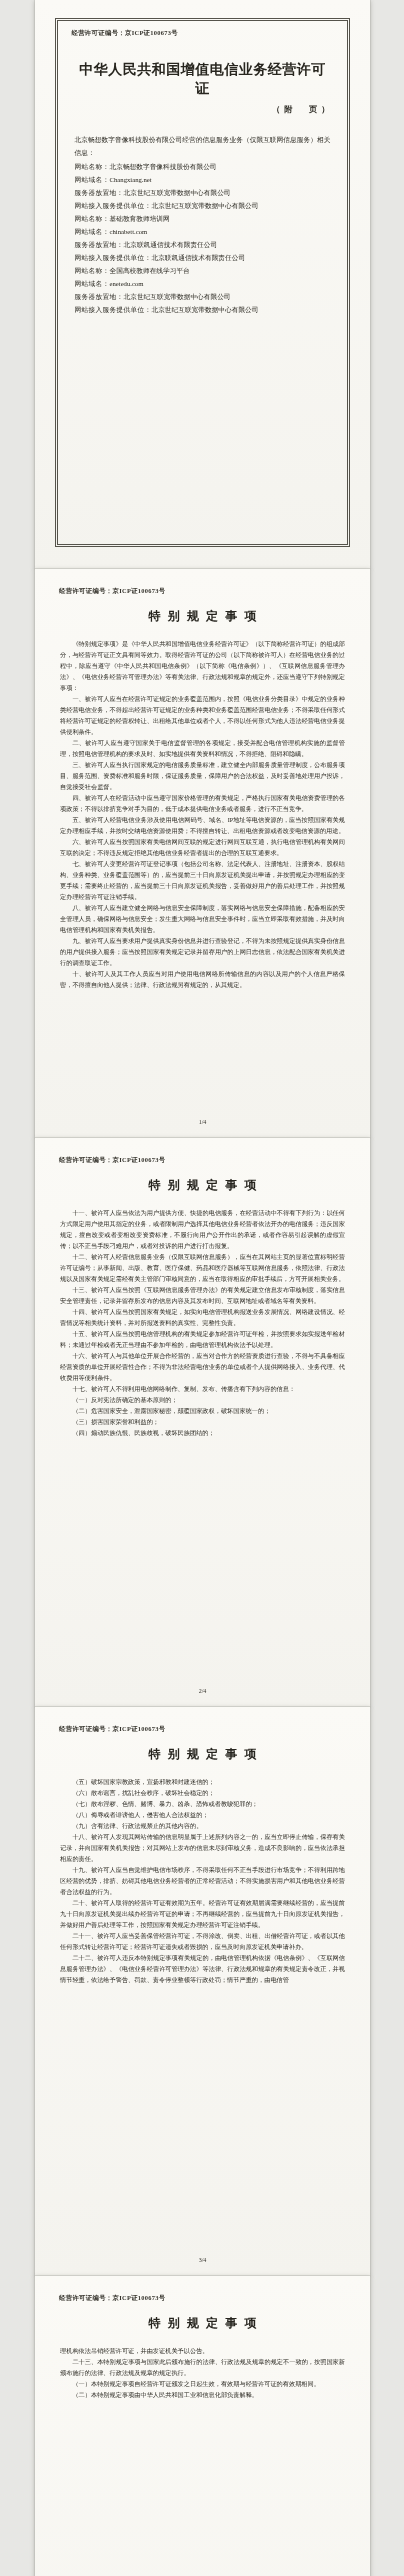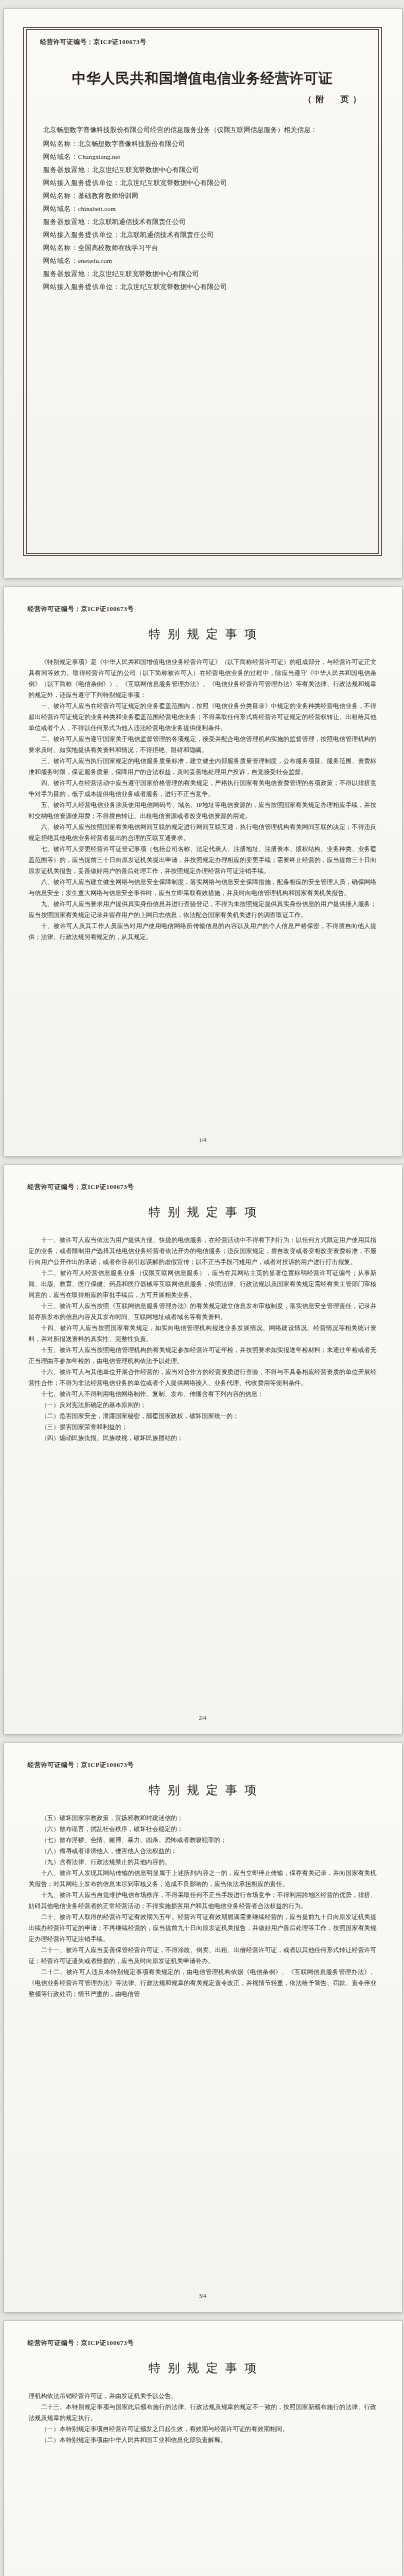--- a/index.html
+++ b/index.html
@@ -6,23 +6,23 @@
     margin: 0;
     padding: 0;
     background: #e7e7e4;
   }
   body {
     width: 405px;
     font-family: "Liberation Serif", "DejaVu Serif", serif;
     color: #28261f;
   }
   .page {
-    width: 398px;
+    width: 335px;
     height: 569px;
-    margin: 9px auto;
+    margin: 0 auto;
     position: relative;
     background: linear-gradient(180deg, #fbfaf6 0%, #f4f3ee 100%);
     box-shadow: 0 0 0 0.5px #bbbab4, 0 1px 4.6px rgba(60, 58, 50, 0.35);
     overflow: hidden;
   }
   
   .cover .frame {
     position: absolute;
     top: 17.5px; left: 19.6px; right: 19.6px; bottom: 21.6px;
     border: 1px solid #55534b;
@@ -64,21 +64,21 @@
   }
   .entries { margin: 1px 3.1px 0; }
   .entry { font-size: 6.7px; line-height: 13px; }
   .entry .e-label { letter-spacing: 0.3px; }
   
   .prov .lic-header { margin: 17.5px 0 0 24px; }
   .prov-title {
     margin: 12.4px 0 0;
     text-align: center;
     font-size: 12px;
-    font-weight: normal;
+    font-weight: bold;
     letter-spacing: 7.2px;
     text-indent: 7.2px;
     color: #26241e;
   }
   .prov-body {
     margin: 13.4px 25px 0;
     font-size: 6.2px;
     line-height: 11px;
     text-align: justify;
   }

